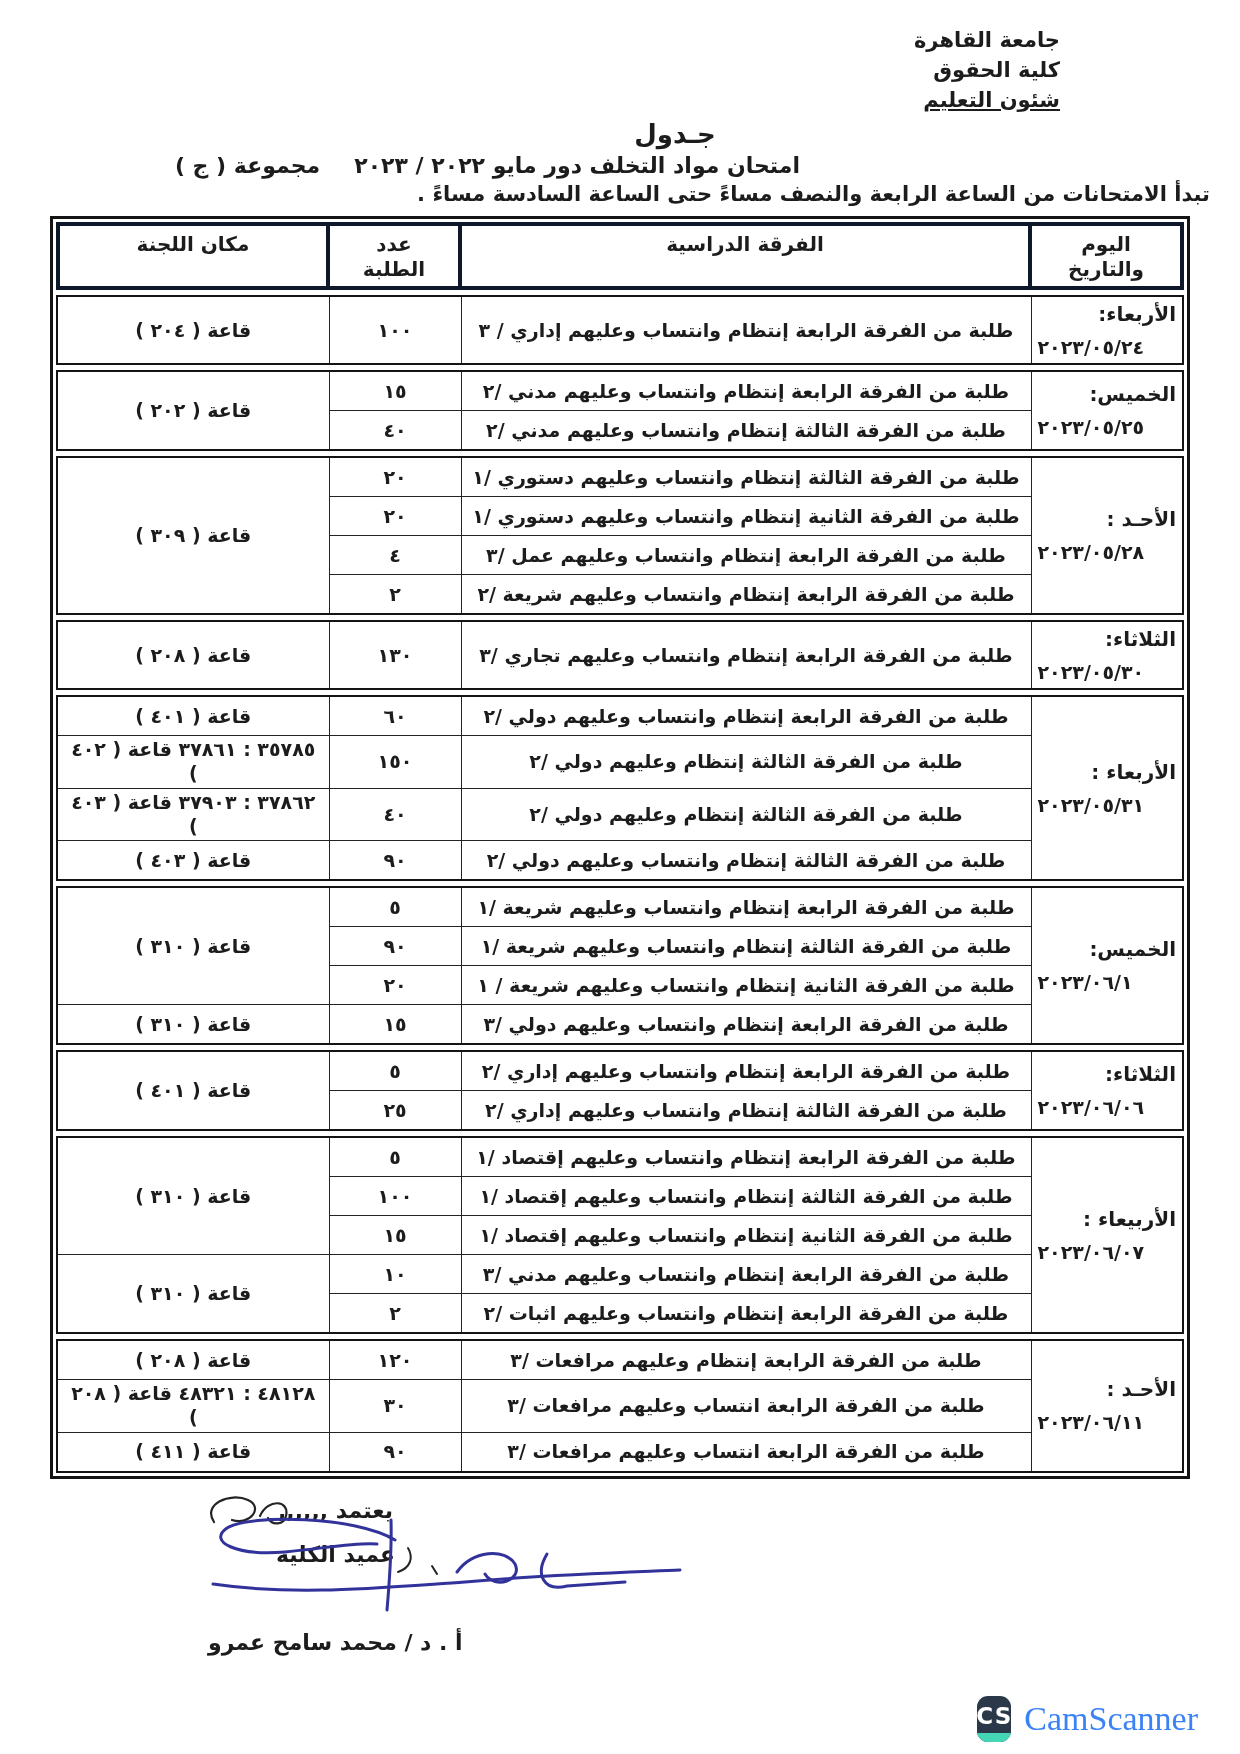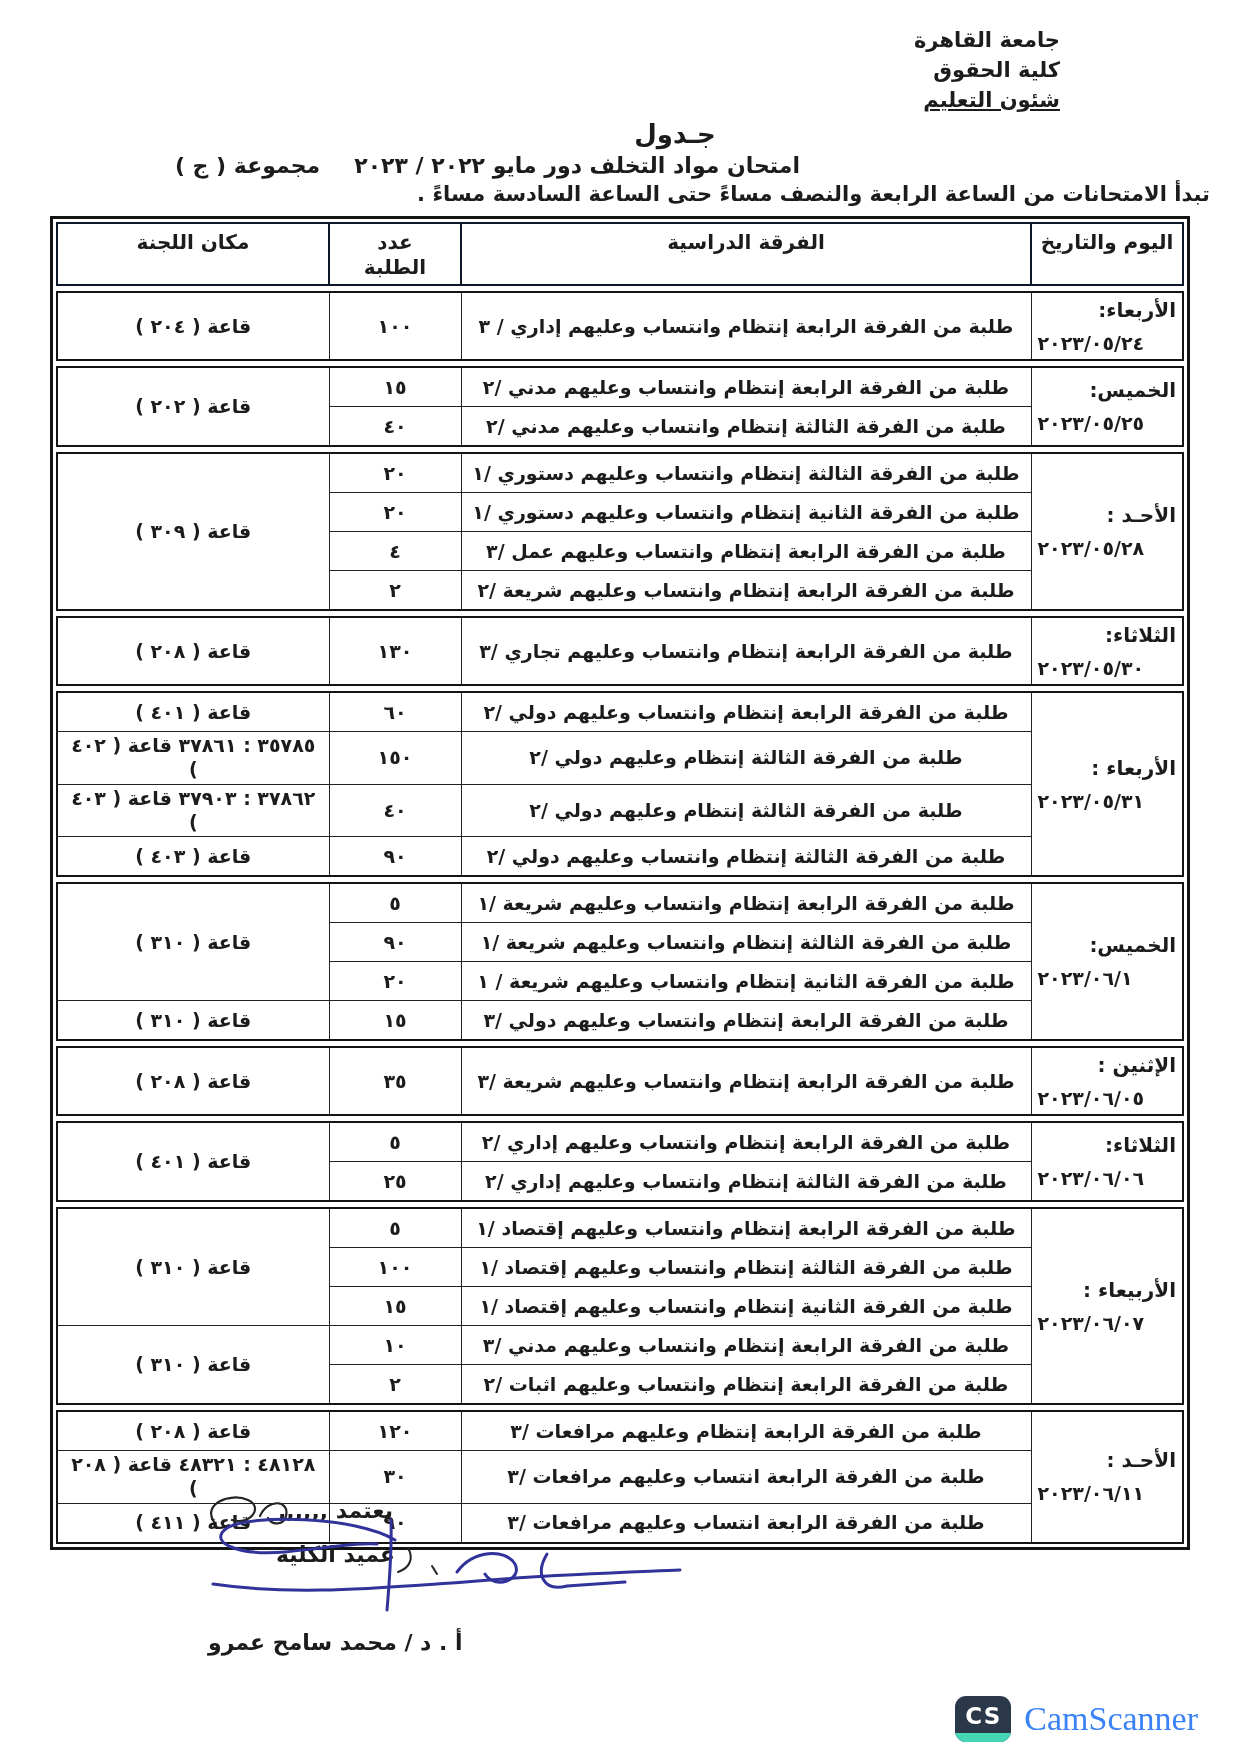--- a/index.html
+++ b/index.html
@@ -22,21 +22,21 @@
   .doc-title{text-align:center;font-size:26px;font-weight:700;margin:4px 0 0 110px;letter-spacing:1px;}
   .subtitle-row{display:flex;justify-content:flex-start;align-items:baseline;gap:34px;
     margin:4px 440px 0 0;font-size:22px;font-weight:700;white-space:nowrap;}
   .note-line{text-align:right;font-size:21px;font-weight:700;margin:4px 30px 0 0;}
 
   
   .tbl-wrap{margin:10px 50px 0 50px;border:3px solid #141414;padding:3px;background:#fff;}
   table{width:100%;border-collapse:collapse;table-layout:fixed;direction:rtl;}
   col.c-day{width:152px;} col.c-class{width:570px;} col.c-count{width:132px;} col.c-loc{width:auto;}
   .head-table{border:2.5px solid #141414;}
-  .head-table th{border:2px solid #0f172a;font-size:20px;font-weight:700;vertical-align:top;
+  .head-table th{border:4px solid #0f172a;font-size:20px;font-weight:700;vertical-align:top;
     padding:6px 8px 4px 8px;height:48px;line-height:1.25;}
   th .two-line{display:block;}
   .block{border:2.5px solid #141414;margin-top:5px;}
   .block td{border:1.7px solid #232323;font-size:19px;font-weight:700;text-align:center;
     vertical-align:middle;padding:2px 6px;height:34px;line-height:1.25;}
   .block.tall td{height:62px;}
   .day-cell{padding:4px 10px;}
   .day-cell .day{display:block;text-align:right;font-size:20px;}
   .day-cell .date{display:block;text-align:left;font-size:19px;margin-top:9px;}
   .count{font-size:19px;}
@@ -46,21 +46,21 @@
   
   .sign-area{position:absolute;left:150px;top:1498px;width:620px;height:210px;direction:rtl;}
   .sign-area .abs{position:absolute;white-space:nowrap;}
   .approve{left:128px;top:0;font-size:22px;font-weight:700;}
   .dean-title{left:126px;top:44px;font-size:22px;font-weight:700;}
   .dean-name{left:58px;top:132px;font-size:22px;font-weight:700;}
   svg{display:block;}
 
   
   .camscanner{position:absolute;right:42px;bottom:12px;display:flex;align-items:center;gap:13px;direction:ltr;}
-  .cs-badge{width:56px;height:46px;border-radius:11px;background:#2a3849;display:flex;
+  .cs-badge{width:34px;height:46px;border-radius:11px;background:#2a3849;display:flex;
     align-items:center;justify-content:center;position:relative;overflow:hidden;}
   .cs-badge::after{content:"";position:absolute;left:0;right:0;bottom:0;height:9px;background:#45d6b5;}
   .cs-badge span{color:#fff;font-size:23px;font-weight:700;letter-spacing:1px;margin-top:-7px;}
   .cam-name{font-family:"Liberation Serif",serif;font-size:34px;color:#3b82f6;}
 </style>
 </head>
 <body>
 
 <div class="page">
 
@@ -249,39 +249,20 @@
               <td>طلبة من الفرقة الثانية إنتظام وانتساب وعليهم شريعة / ١</td>
               <td class="count">٢٠</td>
             </tr>
             <tr>
               <td>طلبة من الفرقة الرابعة إنتظام وانتساب وعليهم دولي /٣</td>
               <td class="count">١٥</td>
               <td rowspan="1" class="loc">قاعة  ( ٣١٠ )</td>
             </tr>
           </tbody>
         </table>
-        <table class="block tall">
-          <colgroup>
-            <col class="c-day">
-            <col class="c-class">
-            <col class="c-count">
-            <col class="c-loc">
-          </colgroup>
-          <tbody>
-            <tr>
-              <td class="day-cell" rowspan="1">
-                <span class="day">الإثنين :</span>
-                <span class="date">٢٠٢٣/٠٦/٠٥</span>
-              </td>
-              <td>طلبة من الفرقة الرابعة إنتظام وانتساب وعليهم شريعة /٣</td>
-              <td class="count">٣٥</td>
-              <td rowspan="1" class="loc">قاعة  ( ٢٠٨ )</td>
-            </tr>
-          </tbody>
-        </table>
         <table class="block">
           <colgroup>
             <col class="c-day">
             <col class="c-class">
             <col class="c-count">
             <col class="c-loc">
           </colgroup>
           <tbody>
             <tr>
               <td class="day-cell" rowspan="2">

